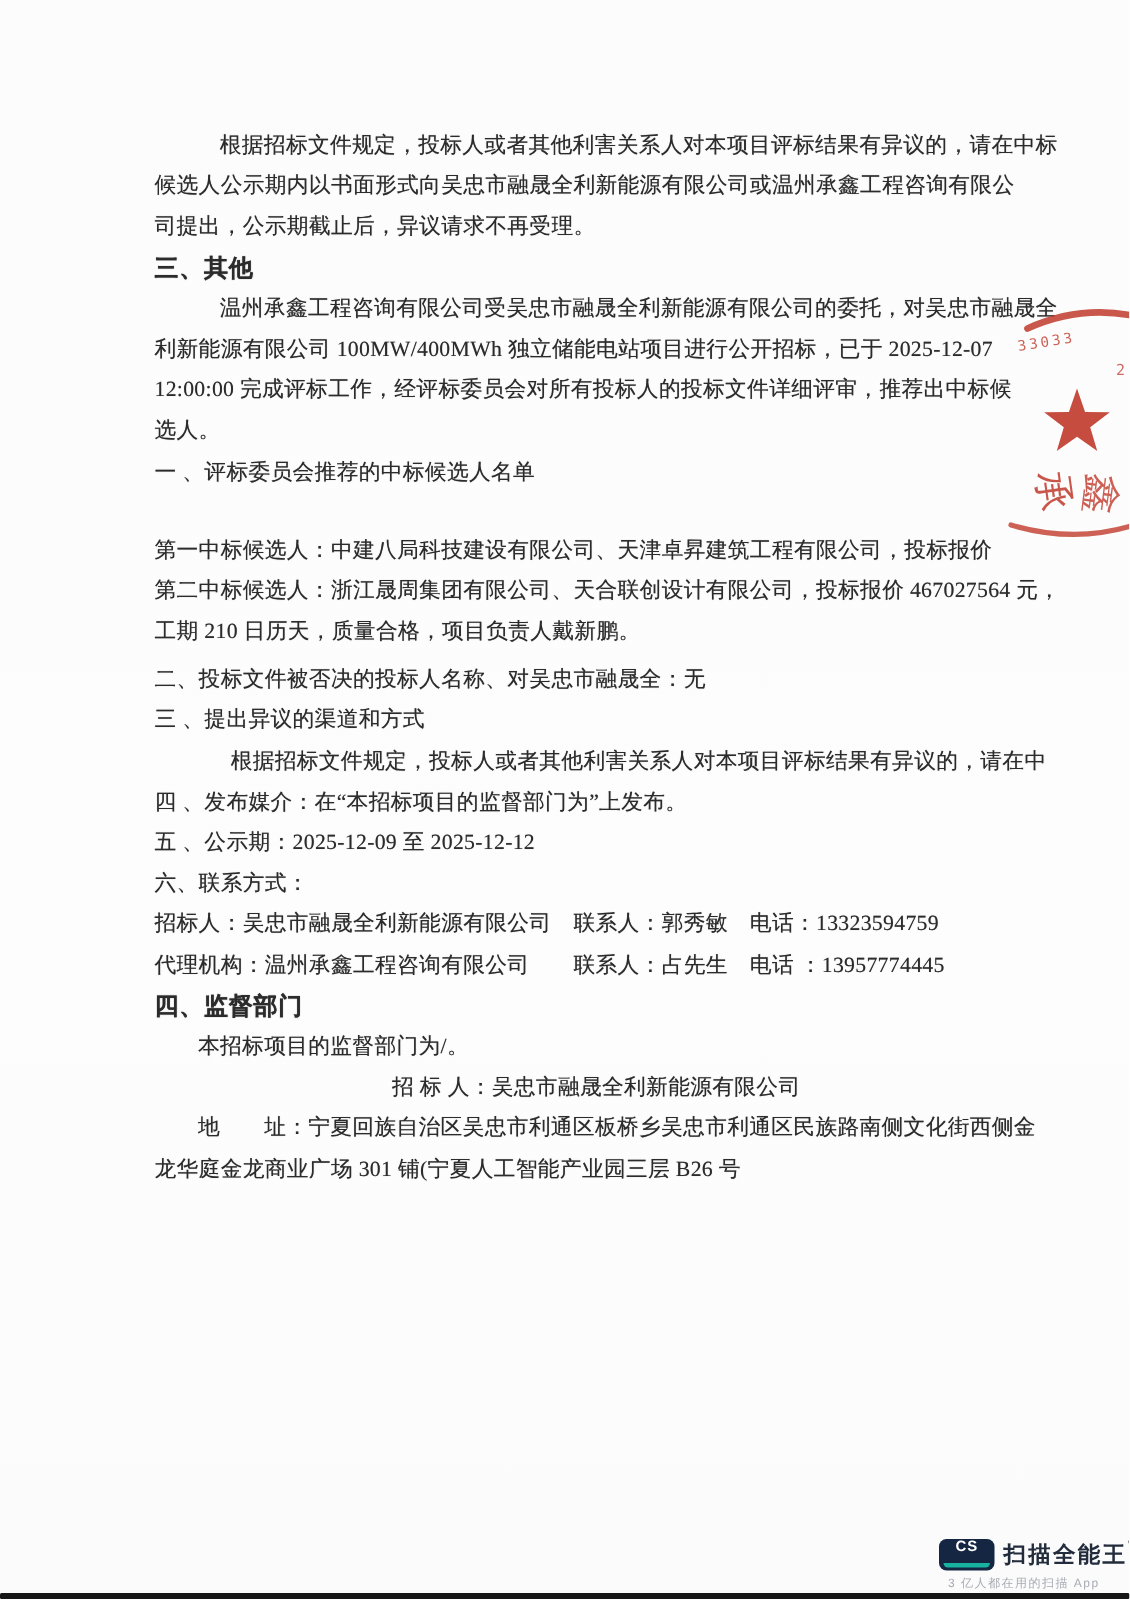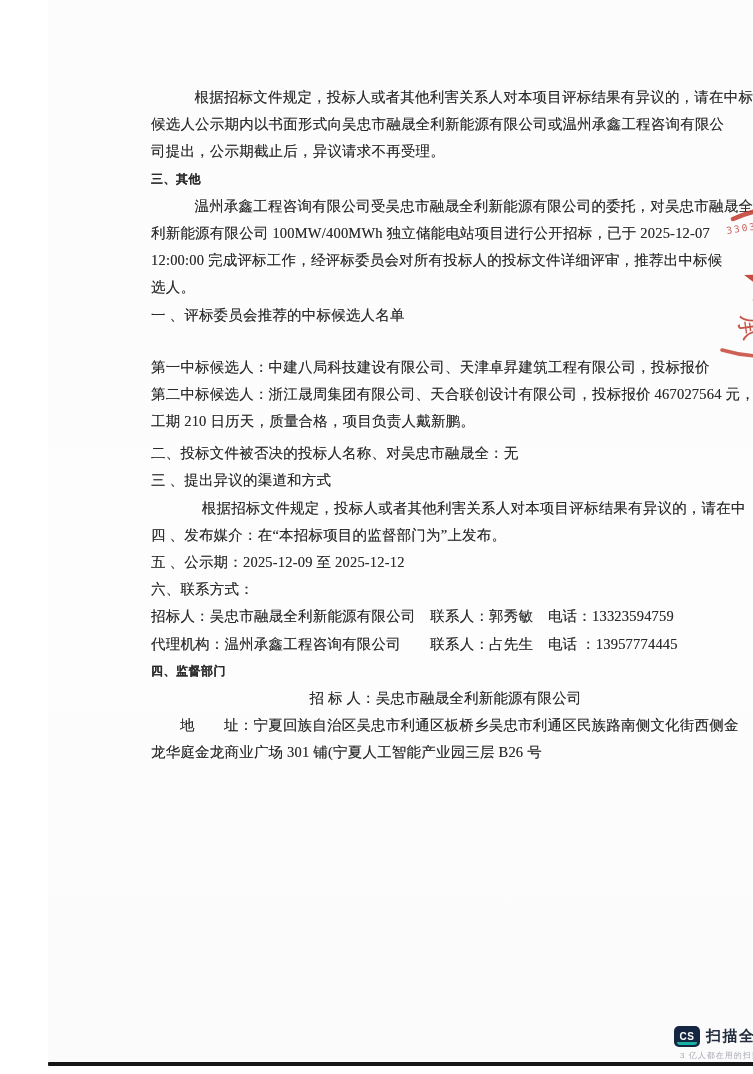--- a/index.html
+++ b/index.html
@@ -9,53 +9,52 @@
   }
   html,body{margin:0;padding:0;}
   body{
     width:753px;height:1074px;position:relative;overflow:hidden;
     background:#ffffff;
     font-family:"Liberation Serif","DejaVu Serif",serif;
   }
   .page{
     position:absolute;inset:0;
     background:linear-gradient(180deg,#fcfcfc 0%,#fdfdfd 60%,#fbfbfb 100%);
-    margin-left:48px;
   }
   .content{
     position:absolute;left:103px;top:84px;width:560px;
     color:#2b2b2b;
   }
   .block{margin:0;}
   .block.gap-lg{margin-top:25px;}
   .block.gap-sm{margin-top:5px;}
   .line{
     height:27.2px;line-height:27.2px;white-space:nowrap;
     font-size:14.5px;letter-spacing:0.2px;
     text-shadow:0 0 0.5px rgba(45,45,45,0.55);
   }
   .heading .line{
-    font-weight:bold;font-size:12px;letter-spacing:0.5px;
+    font-weight:bold;font-size:16px;letter-spacing:0.5px;
     text-shadow:0 0 0.6px rgba(20,20,20,0.8);
   }
   
   .seal-wrap{
     position:absolute;left:658px;top:192px;width:95px;height:172px;
     overflow:hidden;pointer-events:none;
   }
   
   .wm{
     position:absolute;left:626px;top:1026px;width:122px;
     font-family:"Liberation Sans","DejaVu Sans",sans-serif;
   }
   .wm-row{display:flex;align-items:center;gap:6px;}
   .wm-logo{
-    position:relative;width:26px;height:21px;border-radius:5px;
+    position:relative;width:37px;height:21px;border-radius:5px;
     background:var(--wm-logo-bg);
-    display:flex;align-items:center;justify-content:center;
+    display:flex;justify-content:center;
     color:#ffffff;font-size:10px;font-weight:bold;letter-spacing:0.5px;
     flex:0 0 auto;
   }
   .wm-logo::after{
     content:"";position:absolute;left:3px;right:3px;bottom:2px;height:3px;
     border-radius:0 0 3px 3px;background:var(--wm-accent);
   }
   .wm-title{
     color:#222c3c;font-size:15px;font-weight:bold;letter-spacing:1.5px;white-space:nowrap;
   }
@@ -122,20 +121,23 @@
       <div class="block para">
         <div class="line">招标人：吴忠市融晟全利新能源有限公司　联系人：郭秀敏　电话：13323594759</div>
       </div>
       <div class="block para">
         <div class="line">代理机构：温州承鑫工程咨询有限公司　　联系人：占先生　电话 ：13957774445</div>
       </div>
       <div class="block heading">
         <div class="line">四、监督部门</div>
       </div>
       <div class="block para">
+        <div class="line" style="padding-left: 2em;">本招标项目的监督部门为/。</div>
+      </div>
+      <div class="block para">
         <div class="line" style="padding-left: 2em; text-align: center;">招 标 人：吴忠市融晟全利新能源有限公司</div>
       </div>
       <div class="block para">
         <div class="line" style="padding-left: 2em;">地　　址：宁夏回族自治区吴忠市利通区板桥乡吴忠市利通区民族路南侧文化街西侧金</div>
         <div class="line">龙华庭金龙商业广场 301 铺(宁夏人工智能产业园三层 B26 号</div>
       </div>
     </div>
 
   <div class="seal-wrap">
     <svg width="95" height="172" viewBox="0 0 95 172" xmlns="http://www.w3.org/2000/svg">

